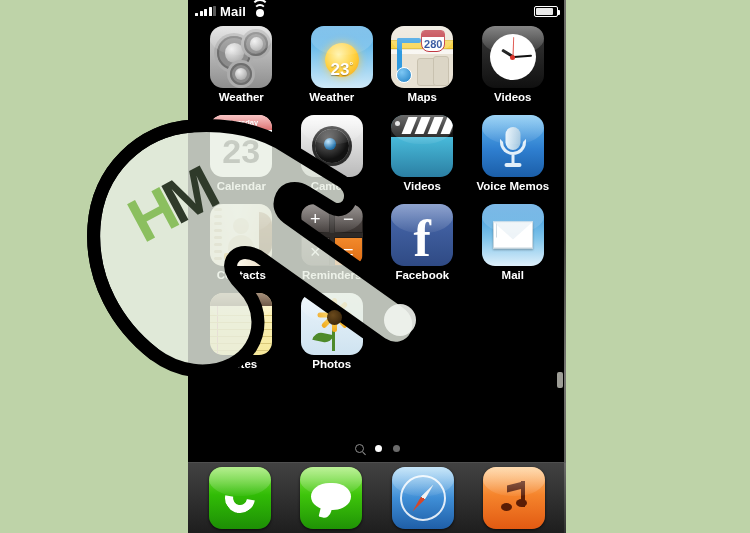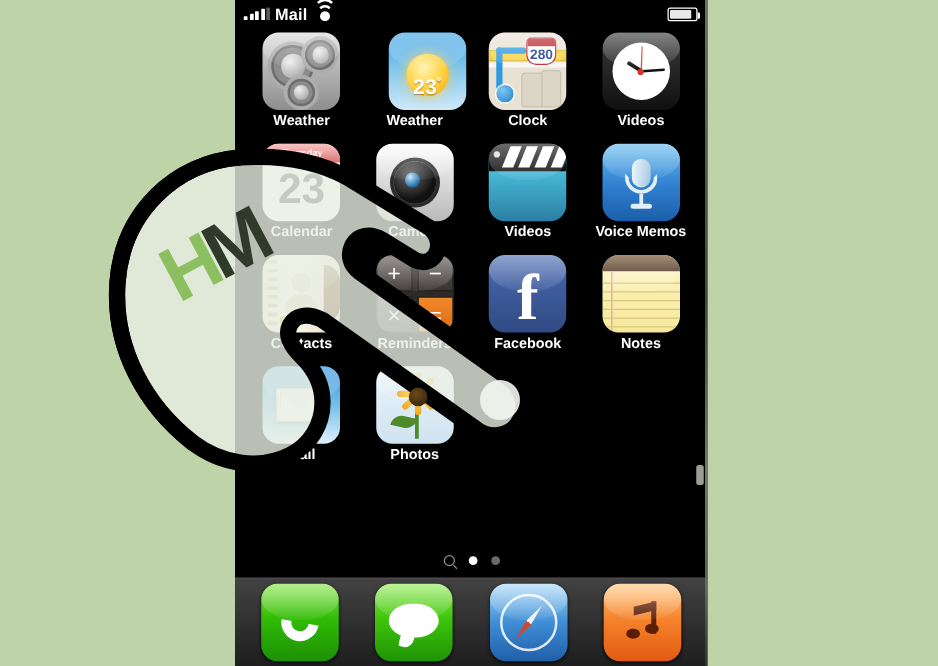--- a/index.html
+++ b/index.html
@@ -384,21 +384,21 @@
             <span class="mp-road2"></span>
           <span class="mp-blue"></span>
             <span class="mp-blue2"></span>
           <span class="mp-block mp-b1"></span>
             <span class="mp-block mp-b2"></span>
           <span class="shield">
             <b>280</b>
           </span>
           <span class="mp-pin"></span>
         </div>
-        <div class="label">Clock</div>
+        <div class="label">Maps</div>
       </div>
 
       <div class="app">
         <div class="icon ic-clock">
           <span class="face">
             <i class="hand hr"></i>
               <i class="hand mn"></i>
               <i class="hand sc"></i>
               <i class="hub"></i>
           </span>
@@ -476,40 +476,40 @@
       </div>
 
       <div class="app">
         <div class="icon ic-fb">
           <span class="fb-f">f</span>
         </div>
         <div class="label">Facebook</div>
       </div>
 
       <div class="app">
+        <div class="icon ic-mail">
+            <span class="env"></span>
+          </div>
+        <div class="label">Mail</div>
+      </div>
+
+      <div class="app">
         <div class="icon ic-notes">
           <span class="nt-top"></span>
           <span class="nt-margin"></span>
           <span class="nt-lines">
               <i></i>
               <i></i>
               <i></i>
               <i></i>
               <i></i>
               <i></i>
             </span>
         </div>
         <div class="label">Notes</div>
-      </div>
-
-      <div class="app">
-        <div class="icon ic-mail">
-            <span class="env"></span>
-          </div>
-        <div class="label">Mail</div>
       </div>
 
       <div class="app">
         <div class="icon ic-photo">
           <span class="sf-stem"></span>
             <span class="sf-leaf"></span>
           <span class="sf-pet" style="transform:rotate(0deg)"></span>
           <span class="sf-pet" style="transform:rotate(45deg)"></span>
           <span class="sf-pet" style="transform:rotate(90deg)"></span>
           <span class="sf-pet" style="transform:rotate(135deg)"></span>

